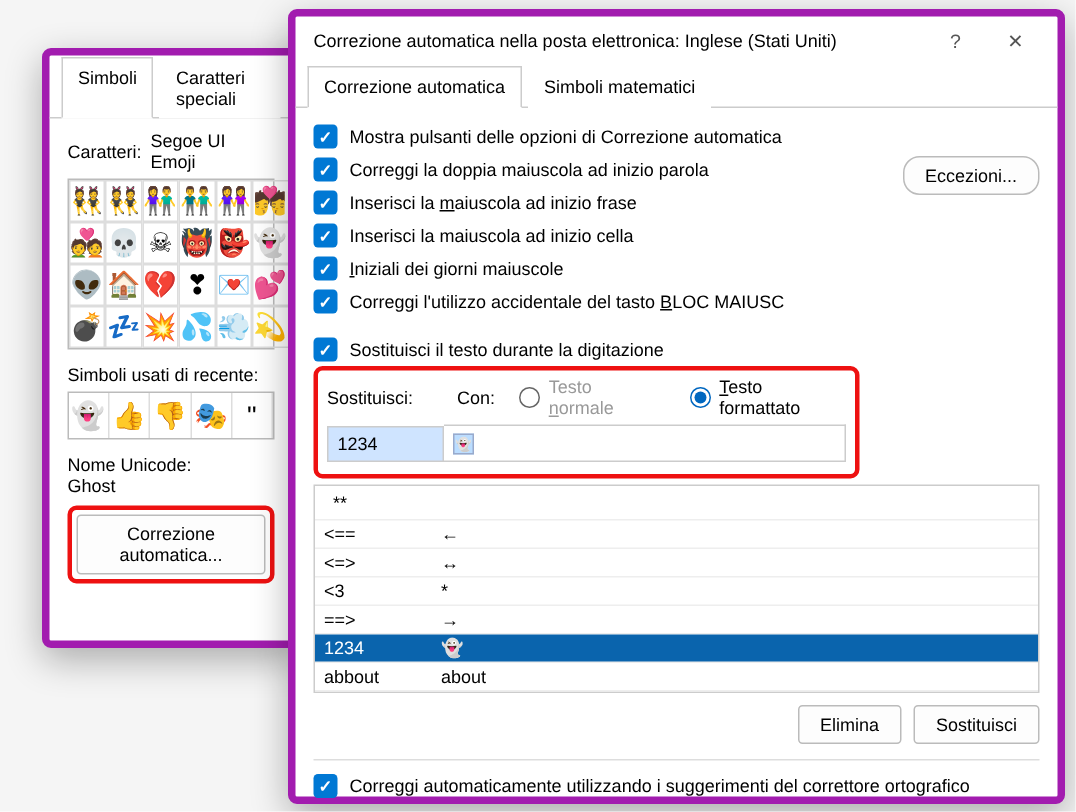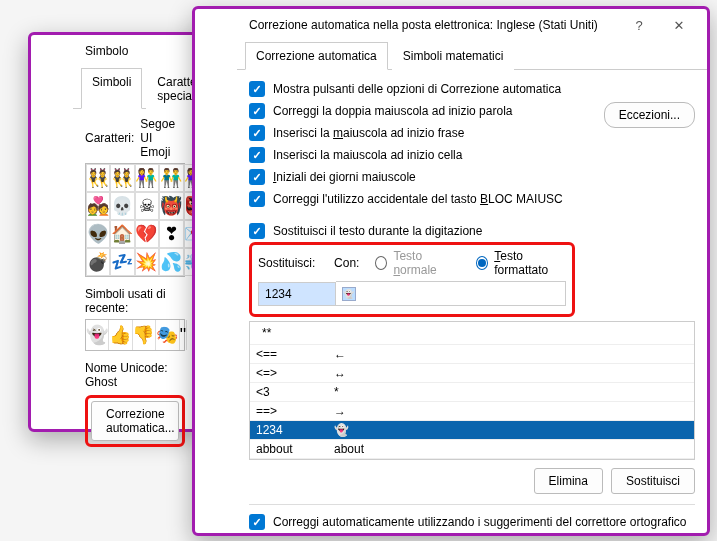--- a/index.html
+++ b/index.html
@@ -10,24 +10,23 @@
     background: #f5f5f5;
     width: 717px;
     height: 541px;
     position: relative;
     overflow: hidden;
     color: #000;
   }
   .dialog {
     position: absolute;
     background: #fff;
-    border: 3px solid #a21caf;
+    border: 5px solid #a21caf;
     box-shadow: 0 8px 24px rgba(0,0,0,.3);
     border-radius: 6px;
-    padding-left: 42px;
   }
   .titlebar {
     display: flex;
     align-items: center;
     height: 32px;
     padding: 0 8px;
   }
   .titlebar .ttl { flex: 1; padding-left: 4px; }
   .winbtn {
     width: 40px; height: 28px;
@@ -122,23 +121,20 @@
   .minisym {
     display:inline-block; width:14px; height:14px;
     background:#bdf; border:1px solid #9ac;
     position:relative; font-size:9px; line-height:12px; text-align:center;
   }
 </style>
 </head>
 <body>
 
 <div class="dialog" style="left:28px; top:32px; width:172px; height:400px; padding-bottom:8px;">
-  <div class="titlebar">
-    <span class="ttl">Simbolo</span>
-  </div>
   <div class="tabs">
     <div class="tab active">Simboli</div>
     <div class="tab">Caratteri speciali</div>
   </div>
   <div class="pane">
     <div class="row">
       <span class="field-lbl">Caratteri:</span>
       <span style="flex:1;">Segoe UI Emoji</span>
     </div>
     <div class="sym-grid" id="symgrid">

